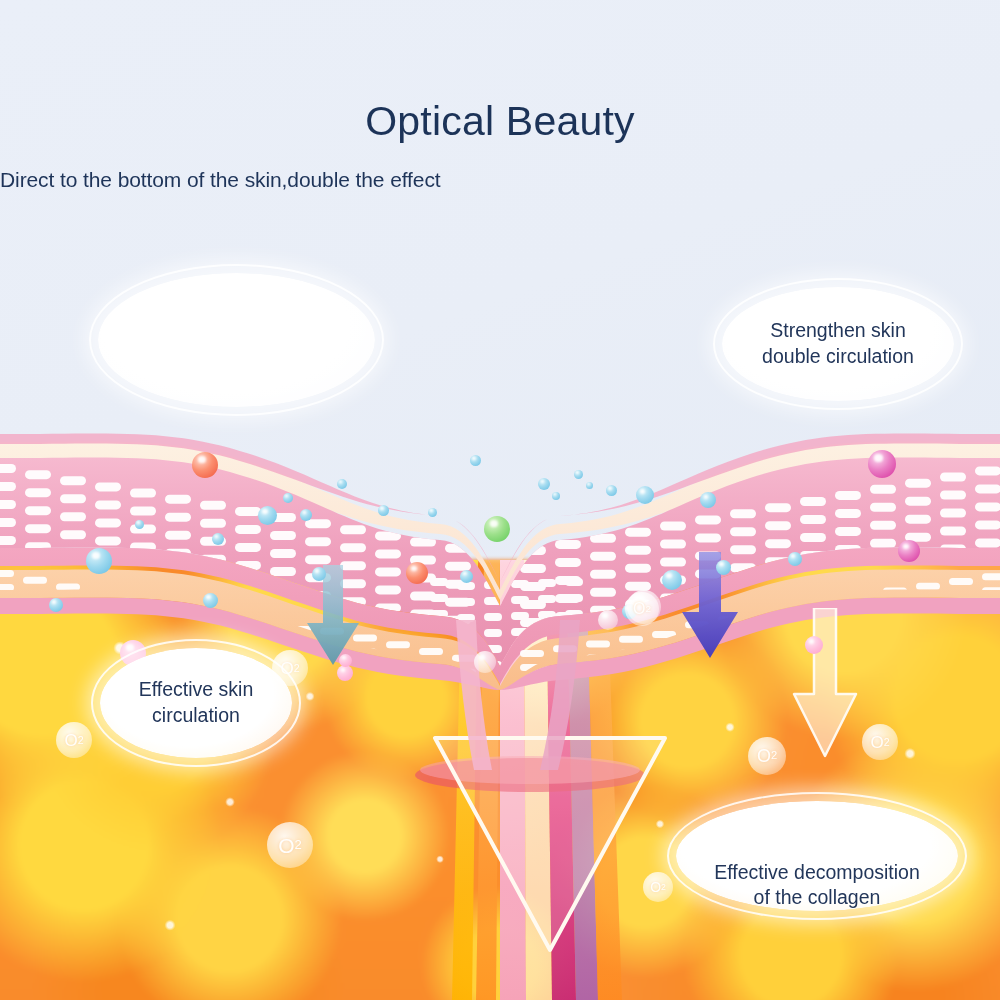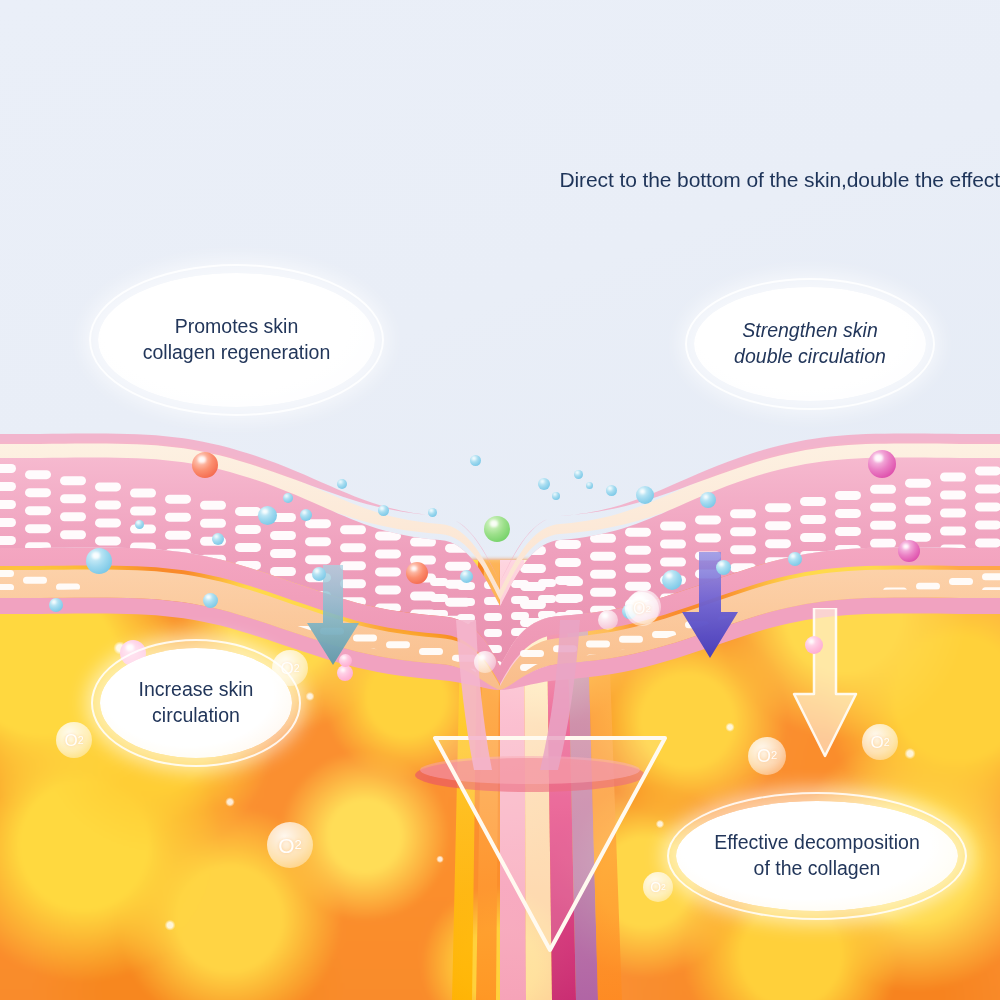--- a/index.html
+++ b/index.html
@@ -13,43 +13,43 @@
     background:linear-gradient(160deg,#eaeff8 0%,#e9eef7 35%,#e6ecf6 60%,#e9eef8 100%);
   }
 
   
   .title{
     position:absolute;left:0;top:100px;width:1000px;text-align:center;
     font-size:41px;font-weight:400;color:#1c3358;letter-spacing:.2px;
     line-height:1.05;
   }
   .subtitle{
-    position:absolute;left:0;top:168px;width:1000px;text-align:right;
+    position:absolute;left:0;top:168px;width:1000px;text-align:left;
     font-size:21px;font-weight:400;color:#1e3459;letter-spacing:-.1px;
   }
 
   
   .callout{
     position:absolute;display:flex;align-items:center;justify-content:center;
     text-align:center;color:#22365a;line-height:1.32;
     border-radius:50%;
     background:radial-gradient(ellipse at 46% 40%,#ffffff 0%,#ffffff 58%,rgba(255,255,255,.93) 78%,rgba(255,255,255,.62) 92%,rgba(255,255,255,0) 100%);
     box-shadow:0 0 18px 14px rgba(255,255,255,.55);
   }
   .callout .halo{
     position:absolute;left:-9px;top:-9px;right:-9px;bottom:-9px;
     border-radius:50%;border:2px solid rgba(255,255,255,.85);
     pointer-events:none;
   }
   .callout span.txt{position:relative;z-index:2;display:block;padding:0 12px;}
 
   #co-collagen{left:98px;top:273px;width:277px;height:134px;font-size:19.5px;}
-  #co-circulation{left:694px;top:287px;width:232px;height:114px;font-size:19.5px;font-style:italic;}
+  #co-circulation{left:722px;top:287px;width:232px;height:114px;font-size:19.5px;}
   #co-elasticity{left:100px;top:648px;width:192px;height:110px;font-size:19.5px;}
-  #co-pigment{left:676px;top:801px;width:282px;height:110px;font-size:19.5px;}
+  #co-pigment{left:676px;top:801px;width:282px;height:110px;font-size:19.5px;align-items:flex-end;}
 
   
   .fat{
     position:absolute;left:-20px;top:560px;width:1040px;height:460px;
     background:
       radial-gradient(circle at 6% 22%,#ffd83f 0 7%,rgba(255,216,63,0) 14%),
       radial-gradient(circle at 17% 38%,#ffce35 0 6%,rgba(255,206,53,0) 13%),
       radial-gradient(circle at 29% 14%,#ffd84a 0 6%,rgba(255,216,74,0) 13%),
       radial-gradient(circle at 41% 30%,#ffd23d 0 5.5%,rgba(255,210,61,0) 12%),
       radial-gradient(circle at 55% 18%,#ffdc55 0 5%,rgba(255,220,85,0) 12%),
@@ -590,42 +590,39 @@
   </div>
   <div class="o2" style="left:862px;top:724px;width:36px;height:36px;font-size:17px;">
     <span>O</span>
       <sup>2</sup>
   </div>
   <div class="o2" style="left:643px;top:872px;width:30px;height:30px;font-size:14px;">
     <span>O</span>
       <sup>2</sup>
   </div>
 
+  <div class="title">Optical Beauty</div>
   <div class="subtitle">Direct to the bottom of the skin,double the effect</div>
 
   <div class="callout" id="co-collagen">
     <span class="halo"></span>
-    <span class="txt">
-      <span>Promotes skin</span><br>
-      <span>collagen regeneration</span>
-    </span>
   </div>
 
   <div class="callout" id="co-circulation">
     <span class="halo"></span>
     <span class="txt">
       <span>Strengthen skin</span><br>
       <span>double circulation</span>
     </span>
   </div>
 
   <div class="callout" id="co-elasticity">
     <span class="halo"></span>
     <span class="txt">
-      <span>Increase skin</span><br>
+      <span>Effective skin</span><br>
       <span>circulation</span>
     </span>
   </div>
 
   <div class="callout" id="co-pigment">
     <span class="halo"></span>
     <span class="txt">
       <span>Effective decomposition</span><br>
       <span>of the collagen</span>
     </span>

